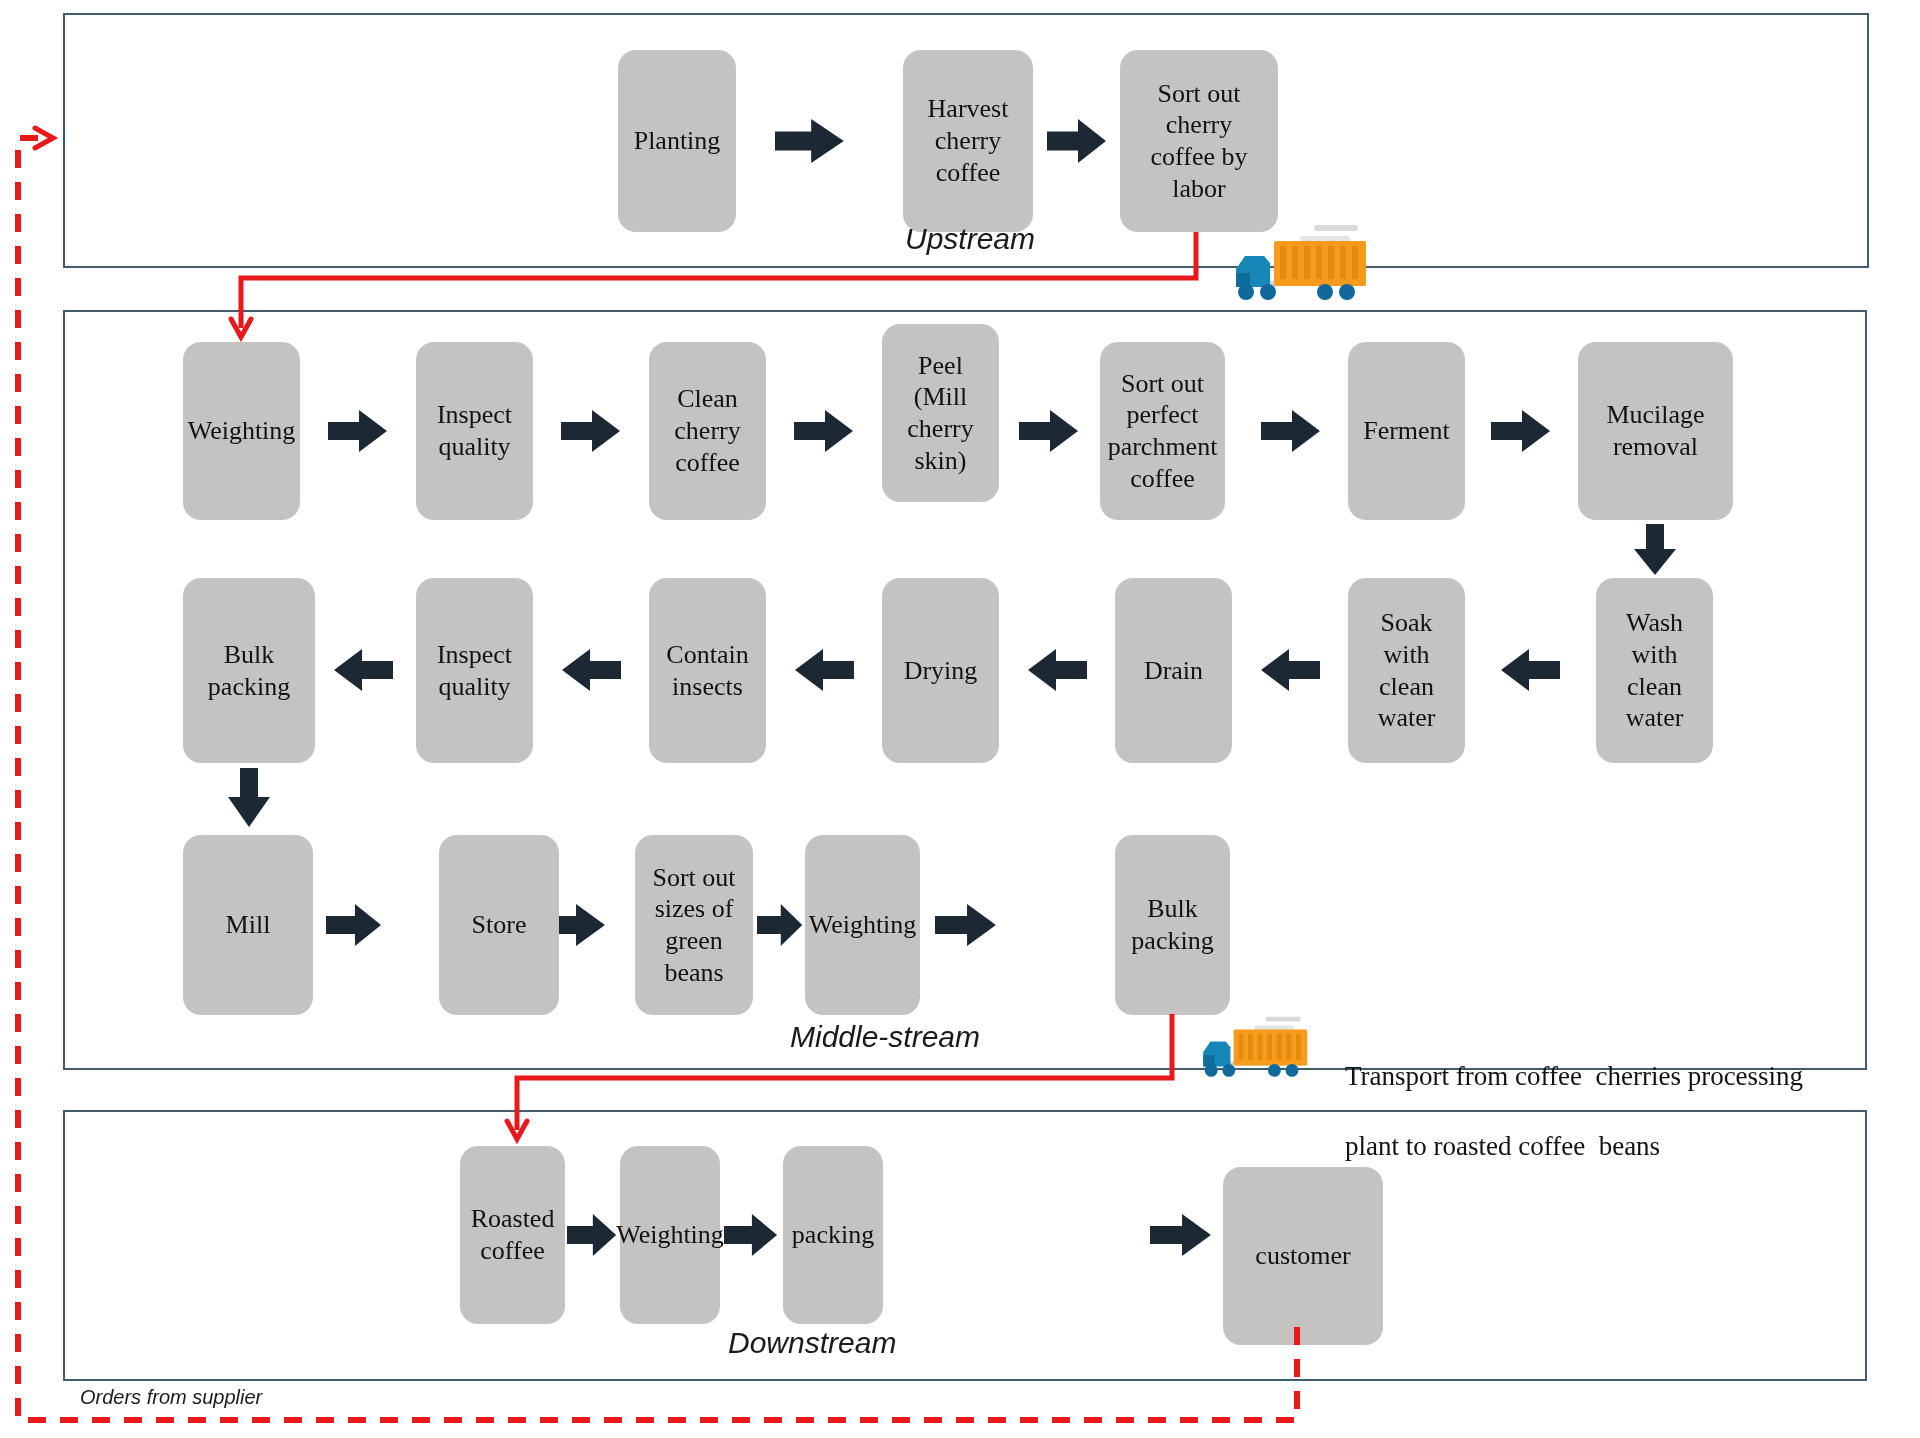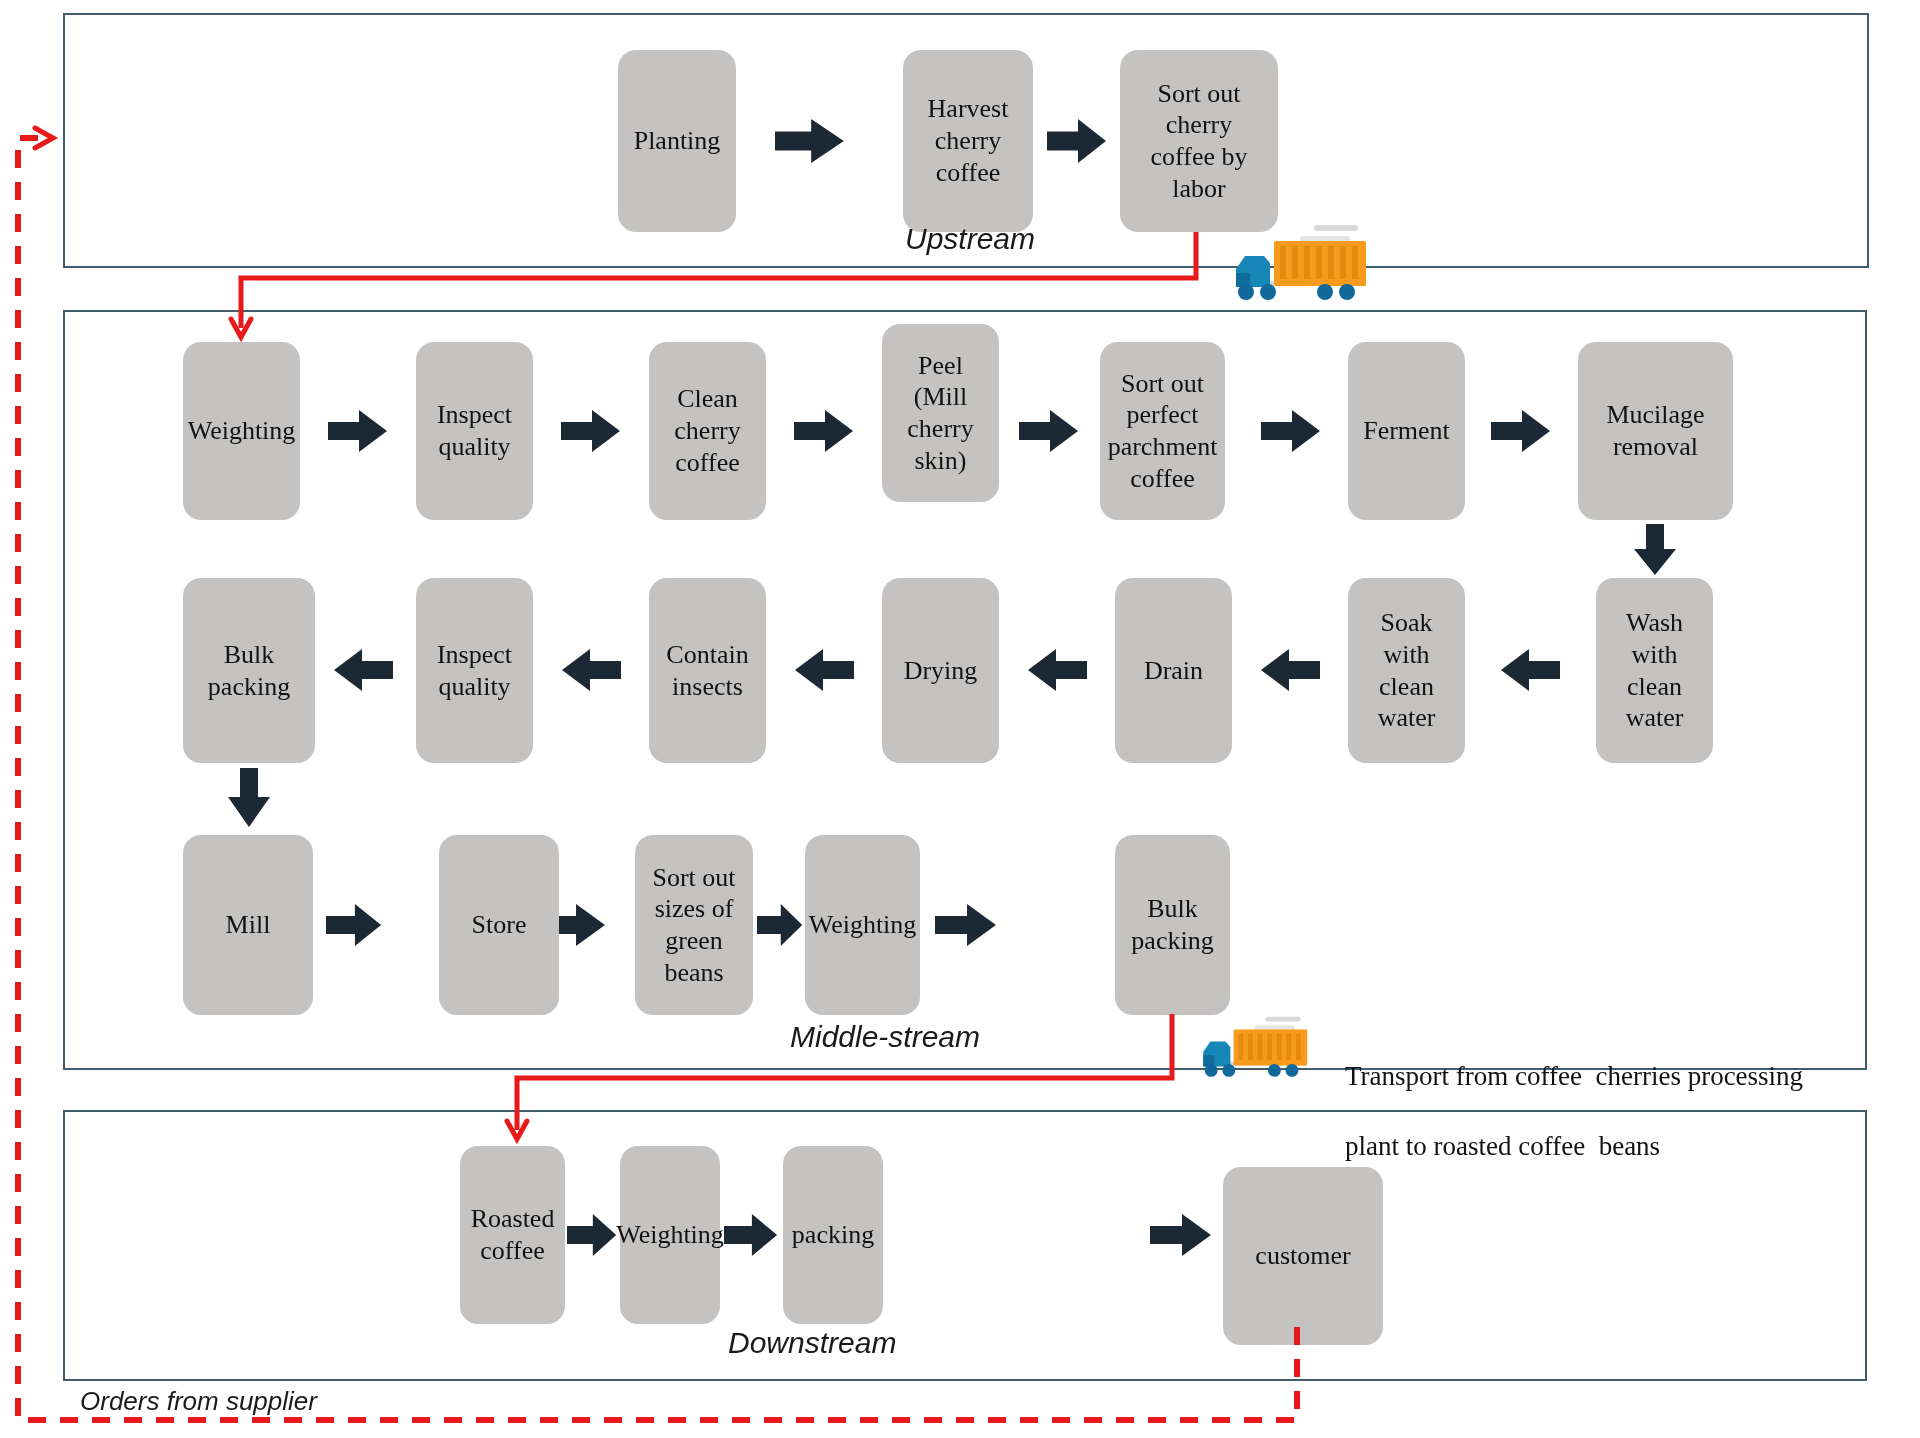--- a/index.html
+++ b/index.html
@@ -242,20 +242,20 @@
       <circle cx="24" cy="67" r="8"></circle>
         <circle cx="46" cy="67" r="8"></circle>
       <circle cx="103" cy="67" r="8"></circle>
         <circle cx="125" cy="67" r="8"></circle>
     </g>
   </svg>
 
   <div class="stream-label" style="left:905px;top:222px;">Upstream</div>
   <div class="stream-label" style="left:790px;top:1020px;">Middle-stream</div>
   <div class="stream-label" style="left:728px;top:1326px;">Downstream</div>
-  <div class="stream-label" style="left:80px;top:1386px;font-size:26px;">Orders from supplier</div>
+  <div class="stream-label" style="left:80px;top:1386px;font-size:20px;">Orders from supplier</div>
 
   <div class="note" style="left:1318px;top:1024px;width:600px;">
     <span>Transport from coffee  cherries processing</span><br>
     <span>plant to roasted coffee  beans</span>
   </div>
 
 </div>
 
 </body></html>

